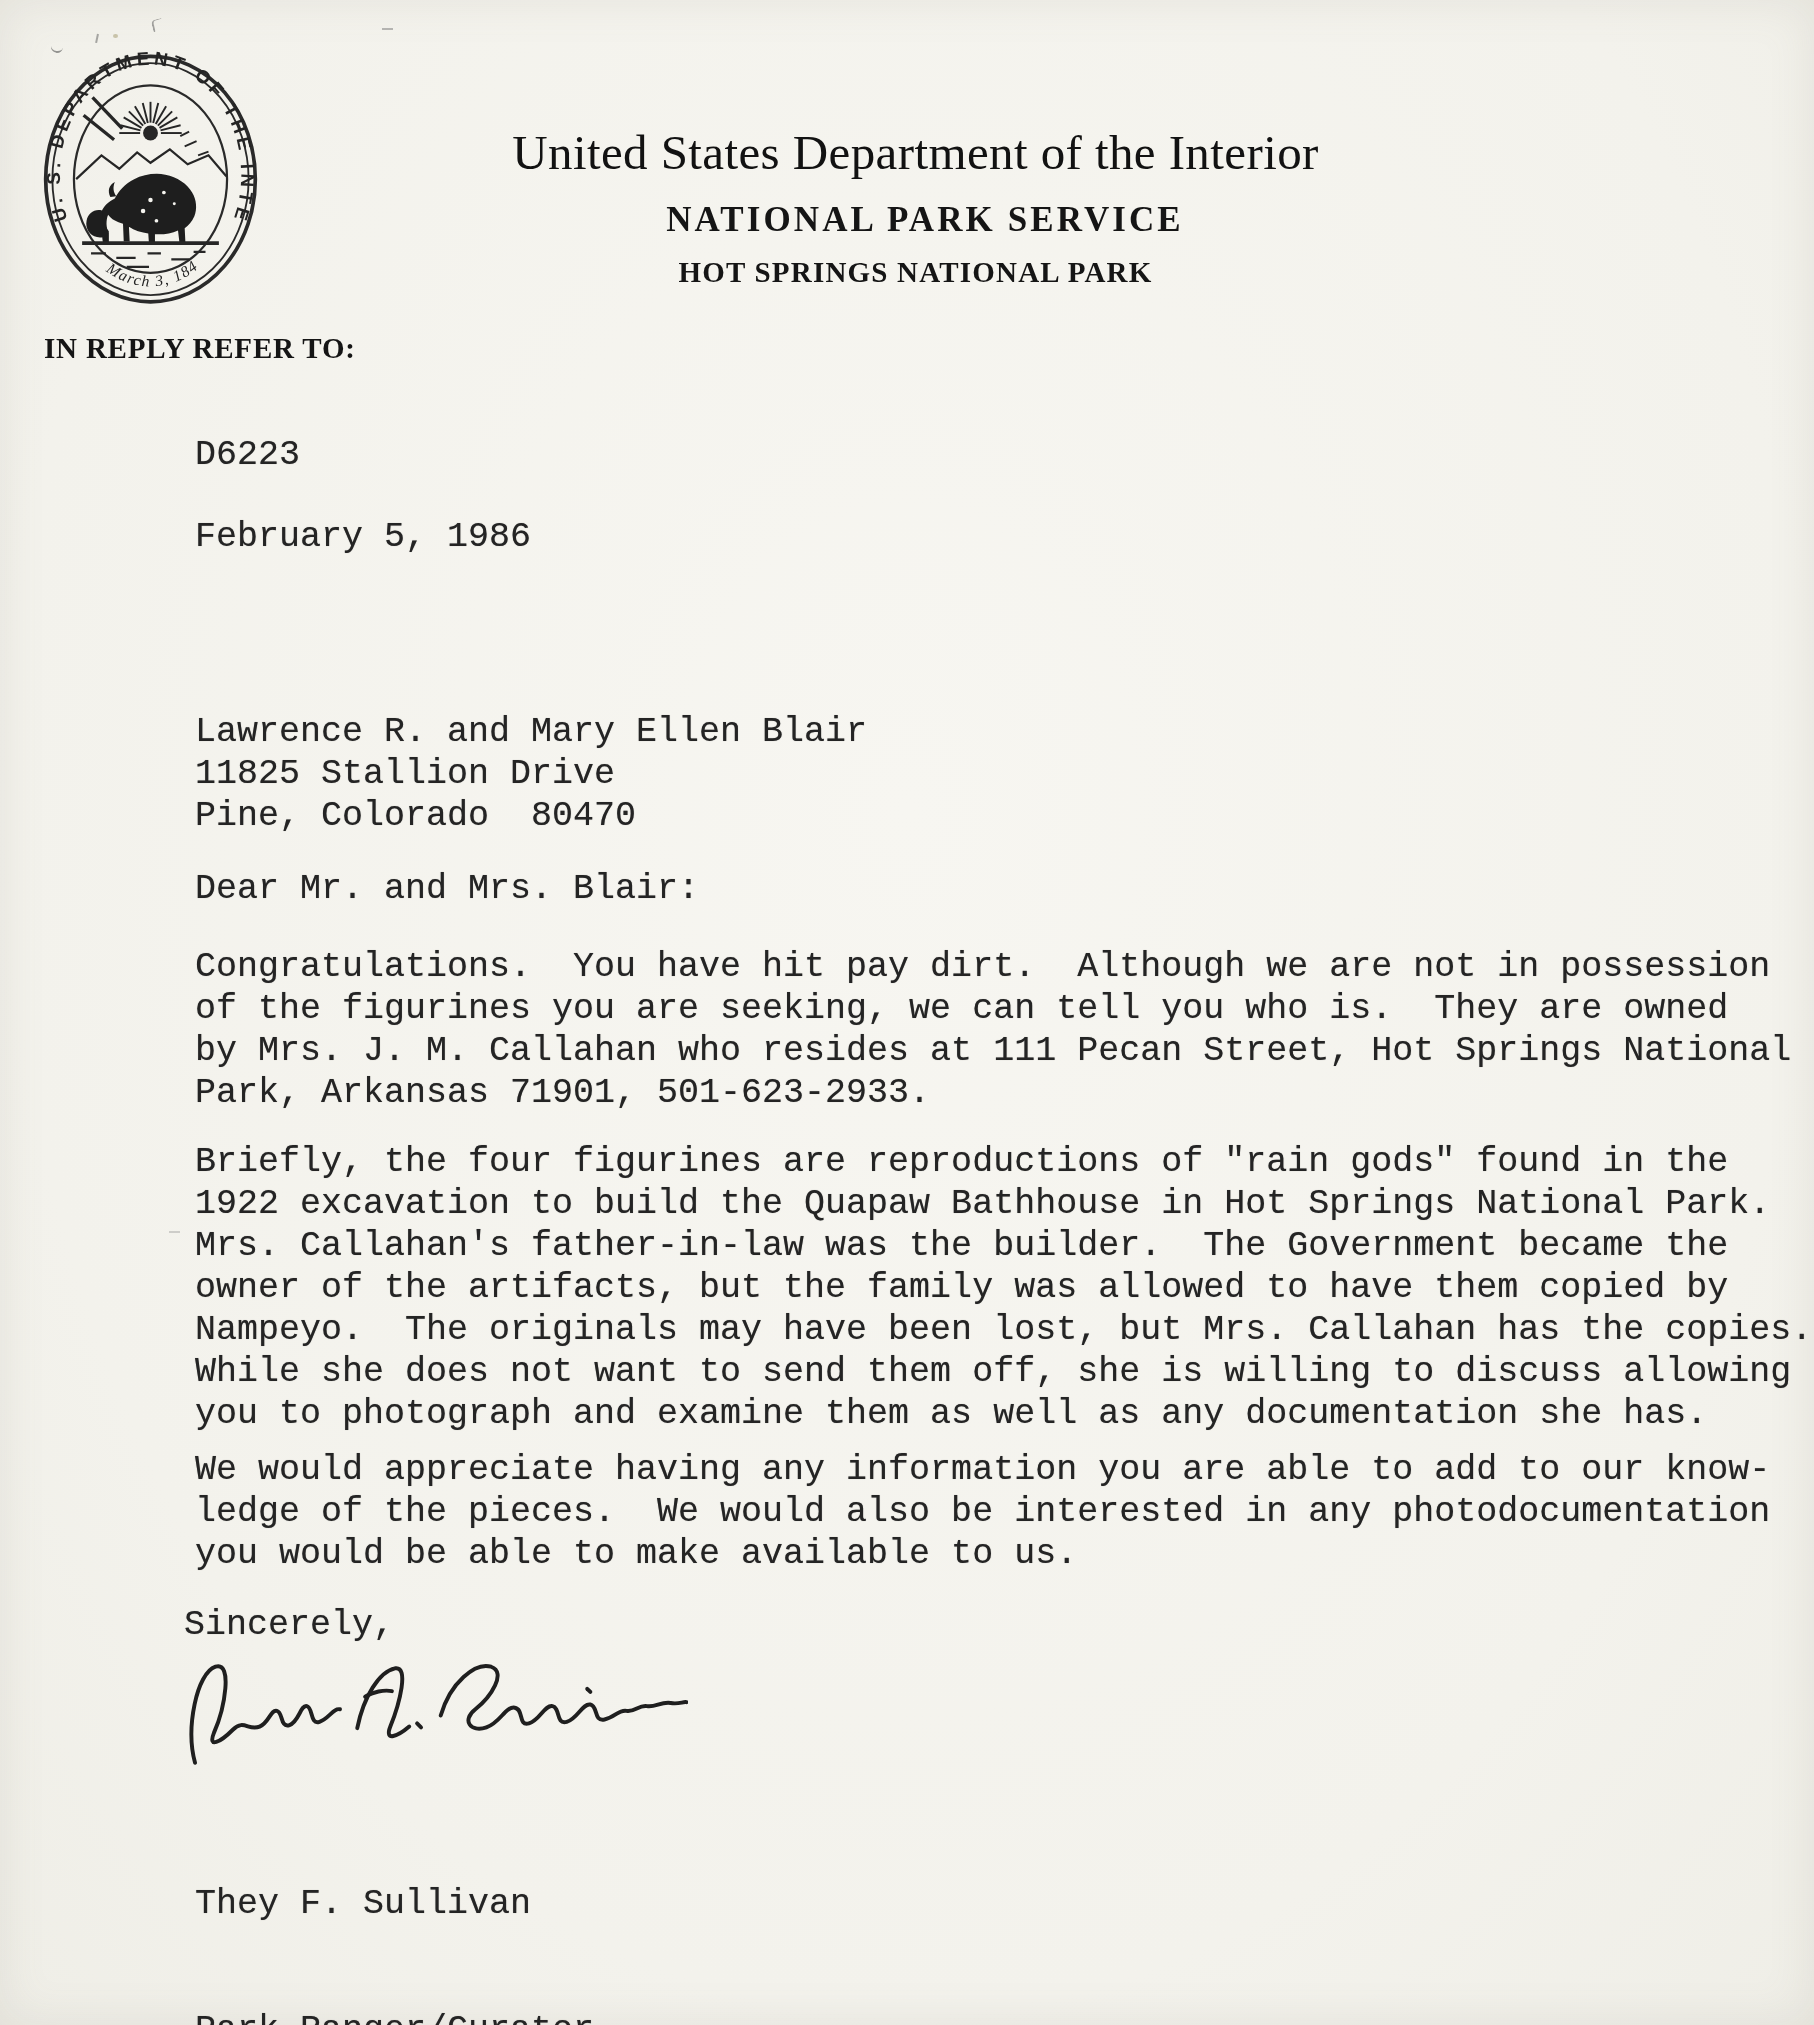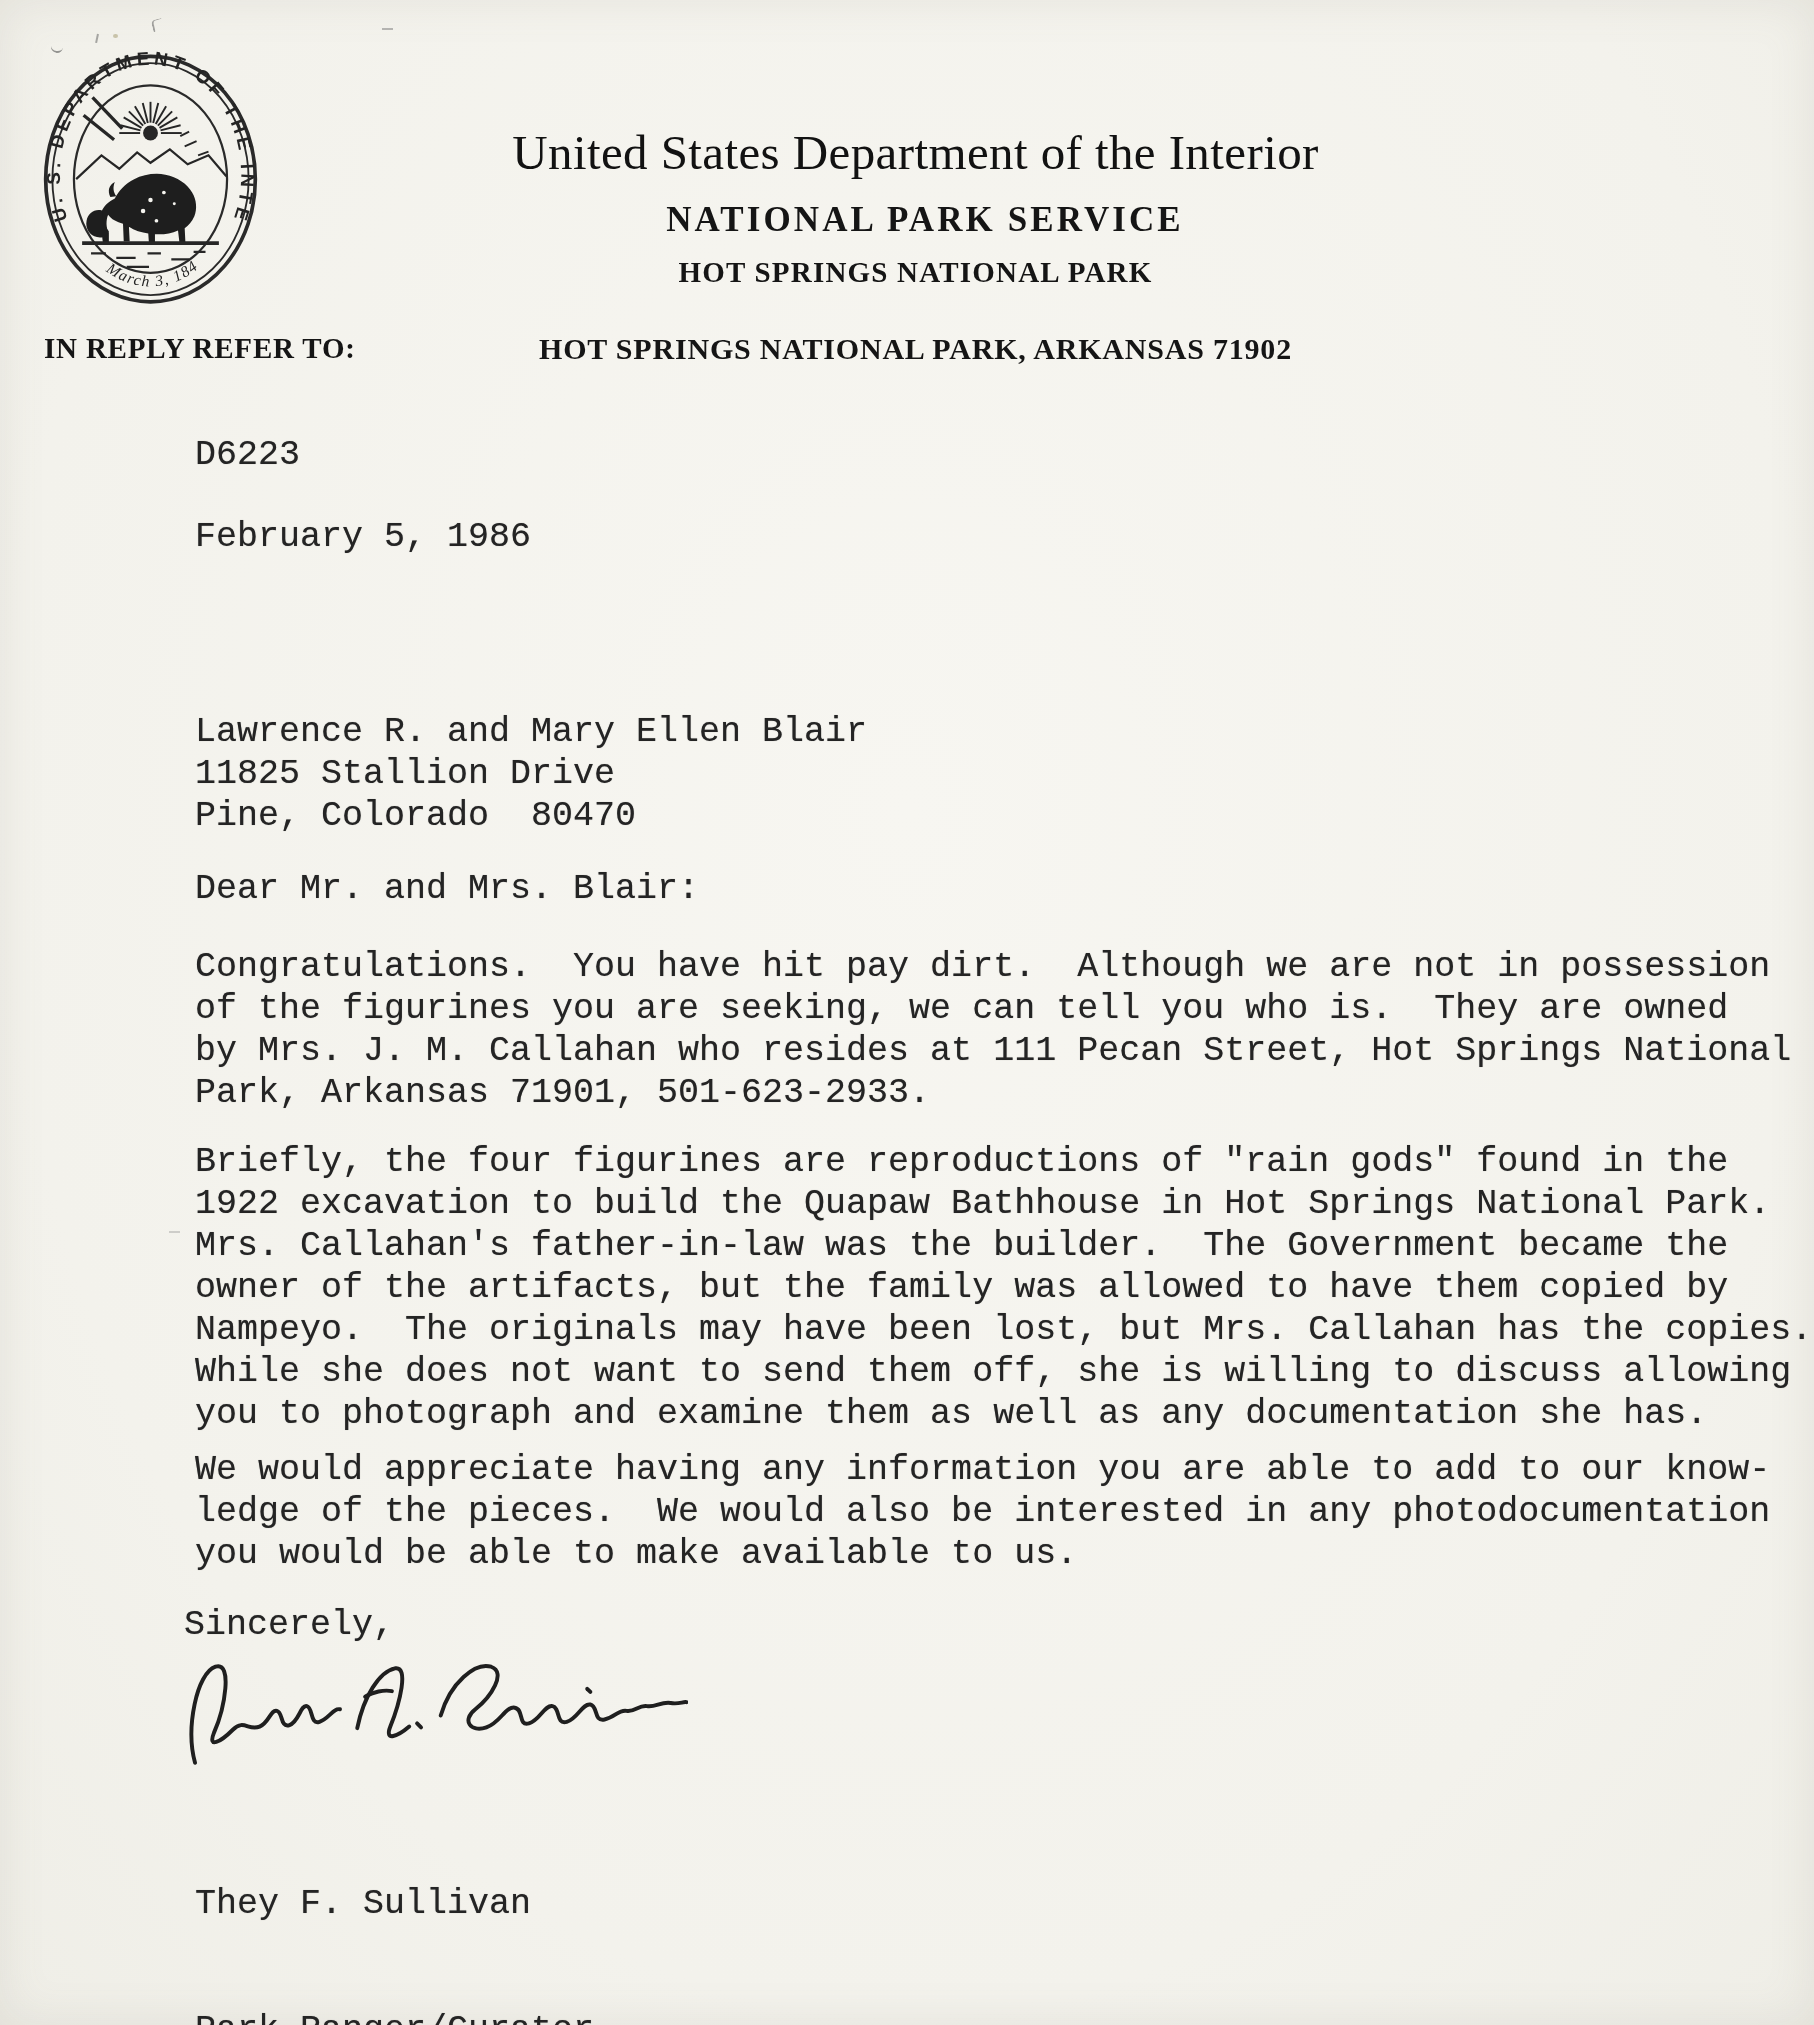--- a/index.html
+++ b/index.html
@@ -116,21 +116,20 @@
 
     <g stroke="#262626">
       <path d="M 58 258 L 242 258" stroke-width="5"></path>
       <path d="M 70 272 h 20 M 104 278 h 26 M 146 272 h 18 M 178 280 h 24 M 118 290 h 30 M 208 270 h 16" stroke-width="3"></path>
     </g>
   </svg>
 
   <div class="abs serif hdr-center agency">United States Department of the Interior</div>
   <div class="abs serif hdr-center bureau">NATIONAL PARK SERVICE</div>
   <div class="abs serif hdr-center park">HOT SPRINGS NATIONAL PARK</div>
-  <div class="abs serif hdr-center cityline">HOT SPRINGS NATIONAL PARK, ARKANSAS 71902</div>
   <div class="abs serif reply">IN REPLY REFER TO:</div>
 
   <div class="abs mono refnum">D6223</div>
   <div class="abs mono dateline">February 5, 1986</div>
   <div class="abs mono recipient">Lawrence R. and Mary Ellen Blair
 11825 Stallion Drive
 Pine, Colorado  80470</div>
   <div class="abs mono salutation">Dear Mr. and Mrs. Blair:</div>
   <div class="abs mono para1">Congratulations.  You have hit pay dirt.  Although we are not in possession
 of the figurines you are seeking, we can tell you who is.  They are owned

